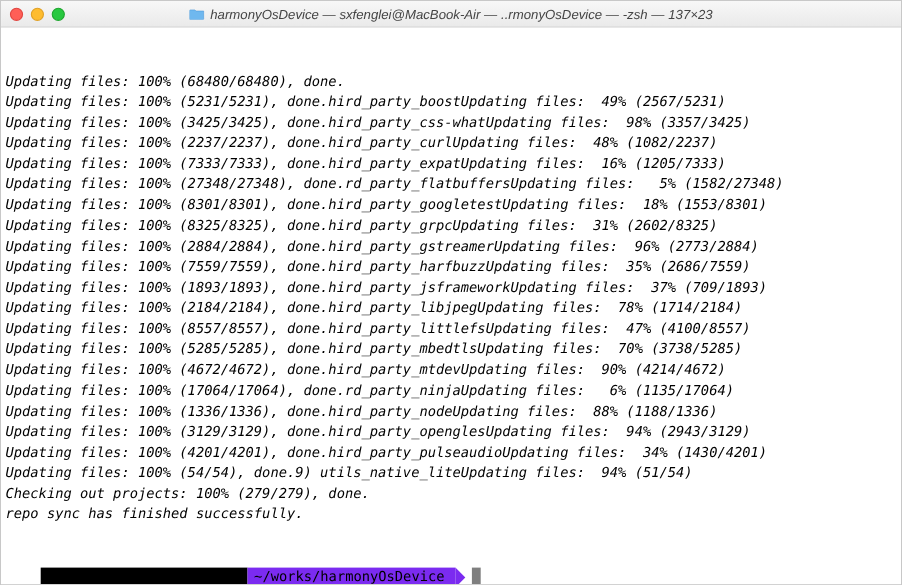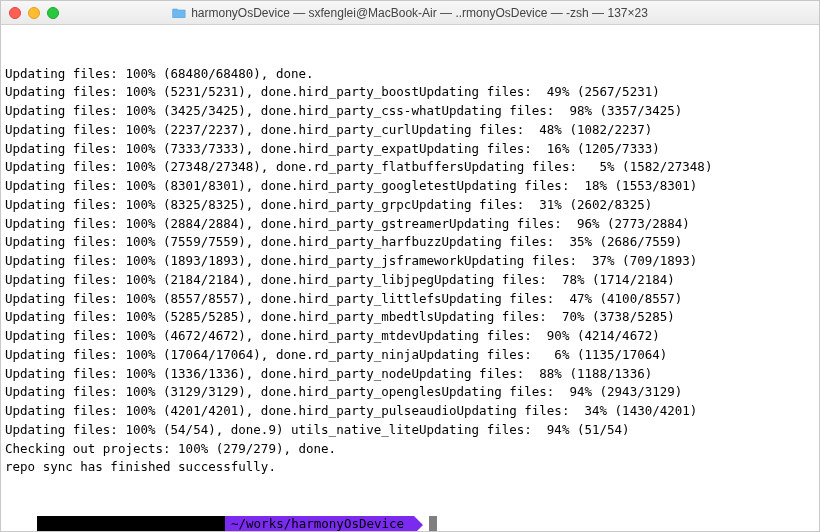--- a/index.html
+++ b/index.html
@@ -47,36 +47,38 @@
     .tl-yellow { background: #febc2e; border: 0.5px solid #e1a125; }
     .tl-green  { background: #28c840; border: 0.5px solid #1fa72f; }
     .title-center {
       position: absolute;
       left: 50%;
       transform: translateX(-50%);
       display: flex;
       align-items: center;
       gap: 5px;
       white-space: nowrap;
+      font-style: italic;
     }
     .folder-icon {
       width: 14px;
       height: 11px;
       display: inline-block;
     }
     .terminal-body {
       flex: 1;
       background: #ffffff;
       padding: 2px 4px 4px 4px;
       line-height: 1.5;
       white-space: pre;
       overflow: hidden;
     }
     .out-line {
       display: block;
+      font-style: italic;
     }
     .prompt-line {
       display: flex;
       align-items: stretch;
       height: 18px;
       margin-top: 1px;
       padding-left: 32px;
     }
     .prompt-seg {
       display: inline-flex;

